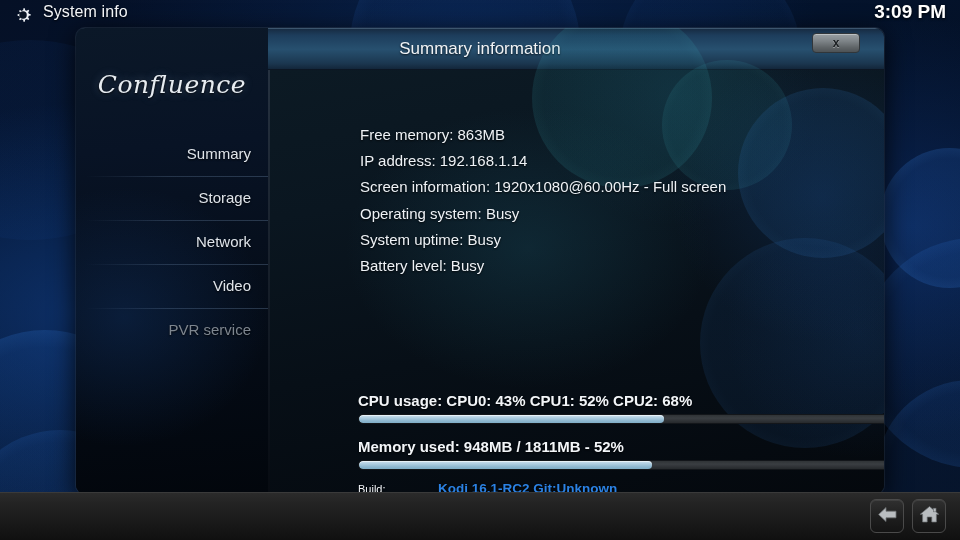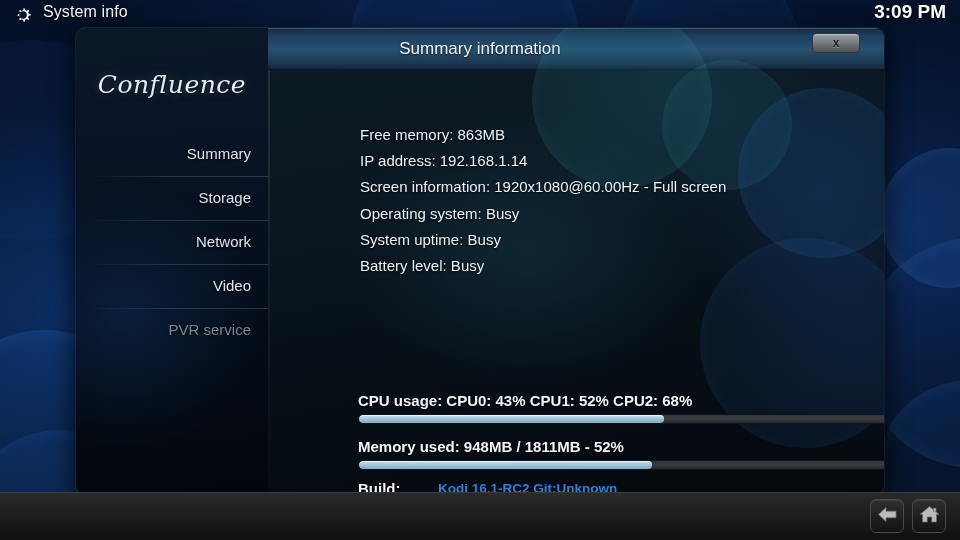--- a/index.html
+++ b/index.html
@@ -173,21 +173,21 @@
   .progress-fill {
     height:100%; border-radius:5px;
     background:linear-gradient(180deg, #cfe3f0 0%, #a9cade 42%, #8fb8d0 72%, #7fadc6 100%);
     box-shadow:inset 0 1px 0 rgba(255,255,255,.55);
   }
   .usage-gap { height:14px; }
 
   #build-block { position:absolute; left:88px; top:408px; }
   .build-row { display:flex; line-height:22px; white-space:nowrap; }
   .build-key {
-    width:80px; font-size:15px; font-weight:bold; color:#f3f6f9;
+    width:80px; font-size:11px; font-weight:normal; color:#f3f6f9;
     text-shadow:0 1px 2px rgba(0,0,0,.85);
   }
   .build-val {
     font-size:13.5px; font-weight:bold; color:#2b82e4;
     text-shadow:0 1px 2px rgba(0,0,0,.85);
   }
 </style>
 </head>
 <body>
 

